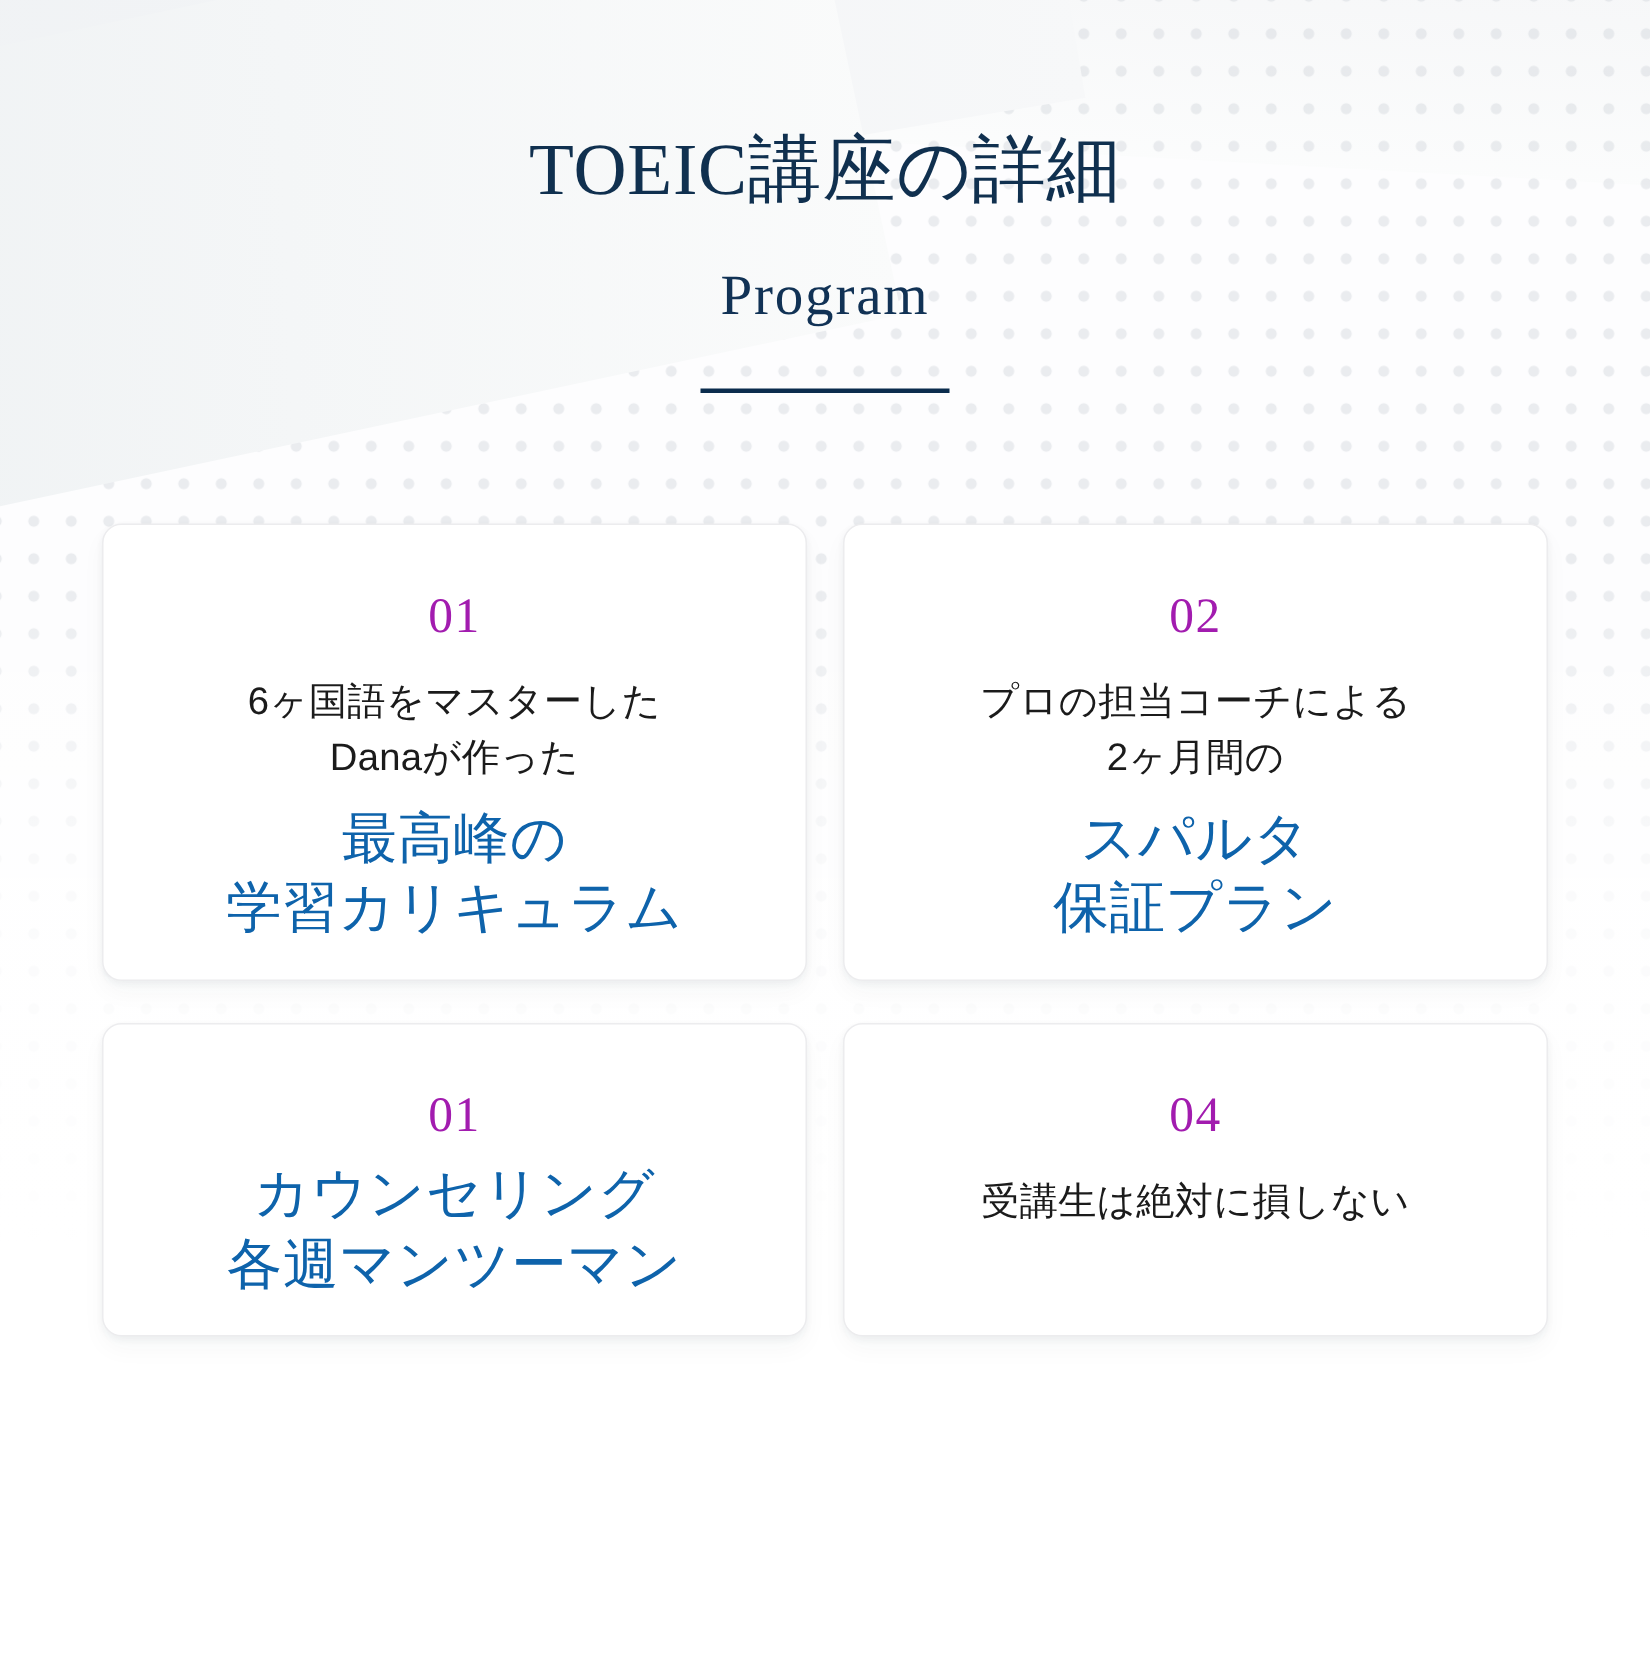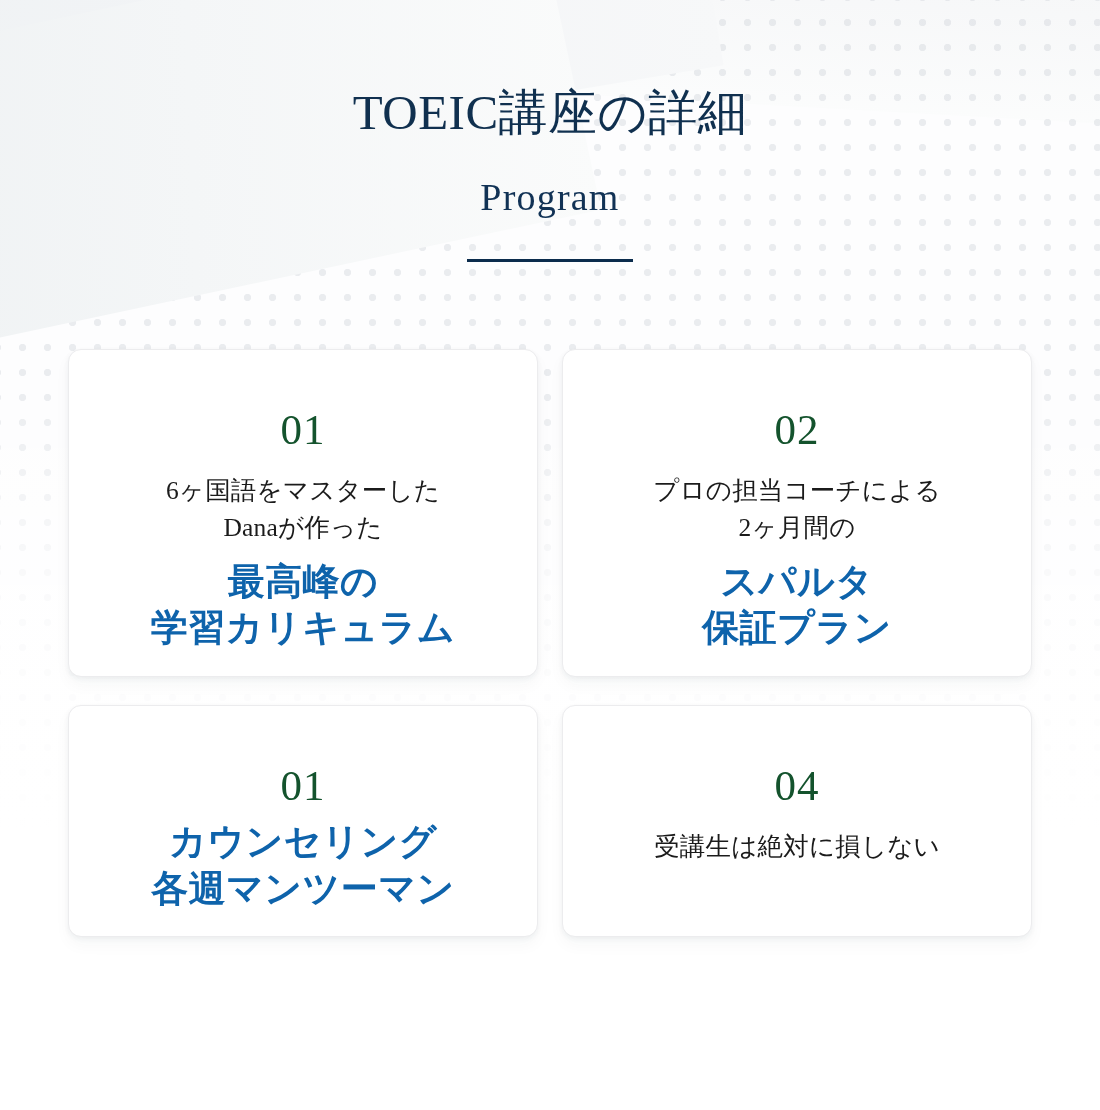--- a/index.html
+++ b/index.html
@@ -114,39 +114,39 @@
     padding:22px 18px 24px 18px;
     box-sizing:border-box;
     text-align:center;
     display:flex;
     flex-direction:column;
     align-items:center;
   }
 
   .card-number{
     font-family:"Liberation Serif","DejaVu Serif",serif;
-    font-size:43px;
-    font-weight:400;
-    color:#14532d;
+    font-size:33px;
+    font-weight:400;
+    color:#a21caf;
     line-height:1;
     letter-spacing:1px;
-    margin-top:36px;
+    margin-top:23px;
   }
   .card-sub{
     font-size:25.5px;
     font-weight:400;
     color:#1b1b1b;
     line-height:1.45;
     margin-top:22px;
     letter-spacing:.2px;
   }
-  .card-sub .sub-line{display:block;font-family:Liberation Serif, serif;}
+  .card-sub .sub-line{display:block;}
   .card-headline{
     font-size:37px;
-    font-weight:700;
+    font-weight:400;
     color:#0e63ab;
     line-height:1.26;
     margin-top:12px;
     letter-spacing:.4px;
   }
   .card-headline .hl-line{display:block;}
 </style>
 </head>
 <body>
 

